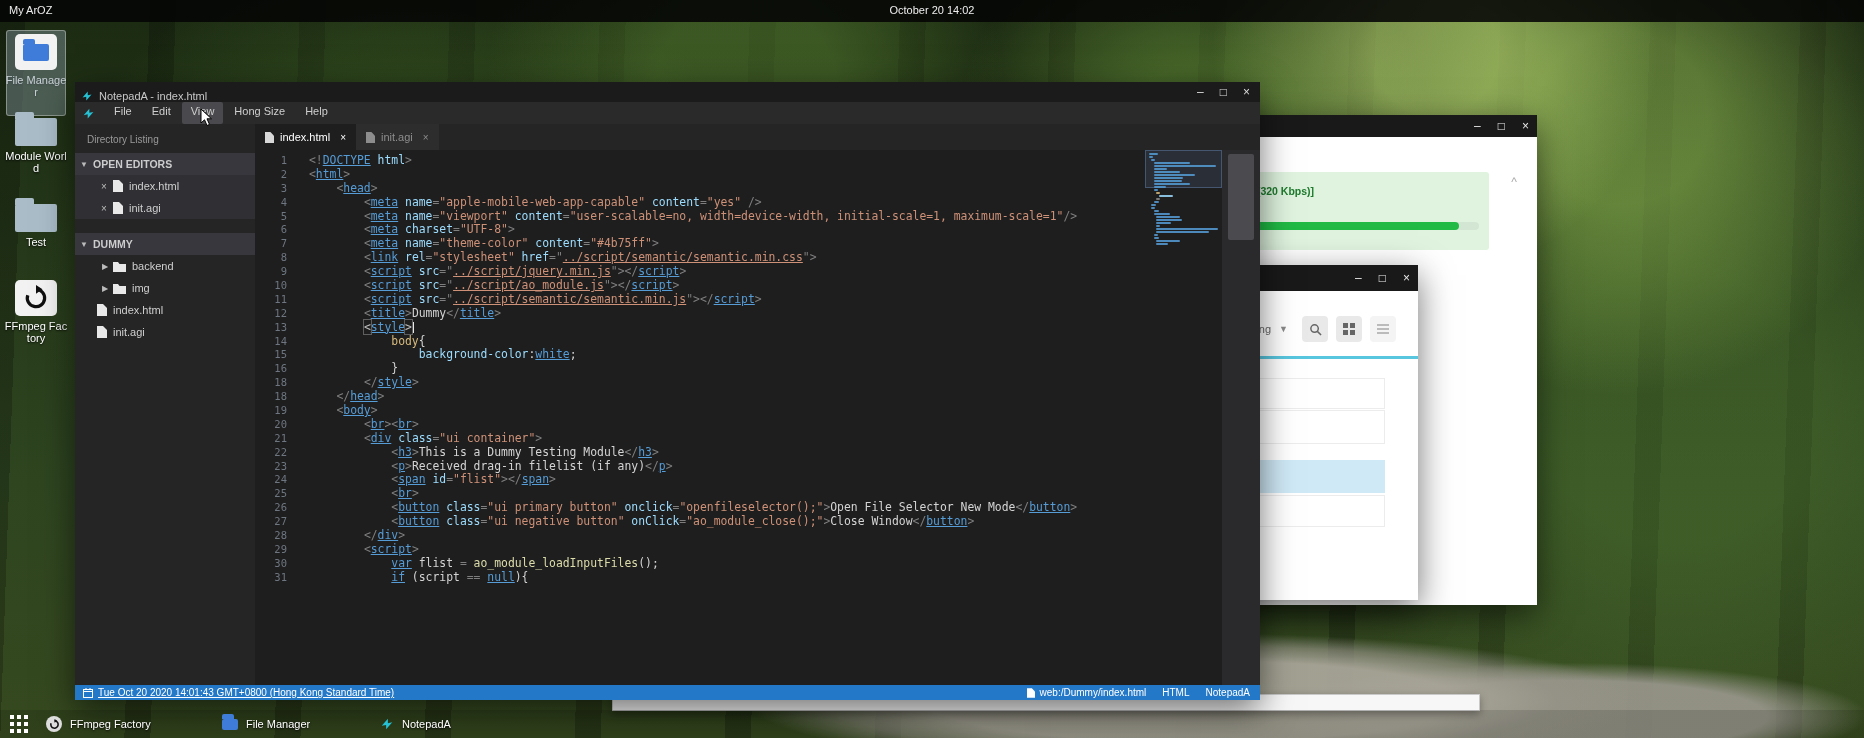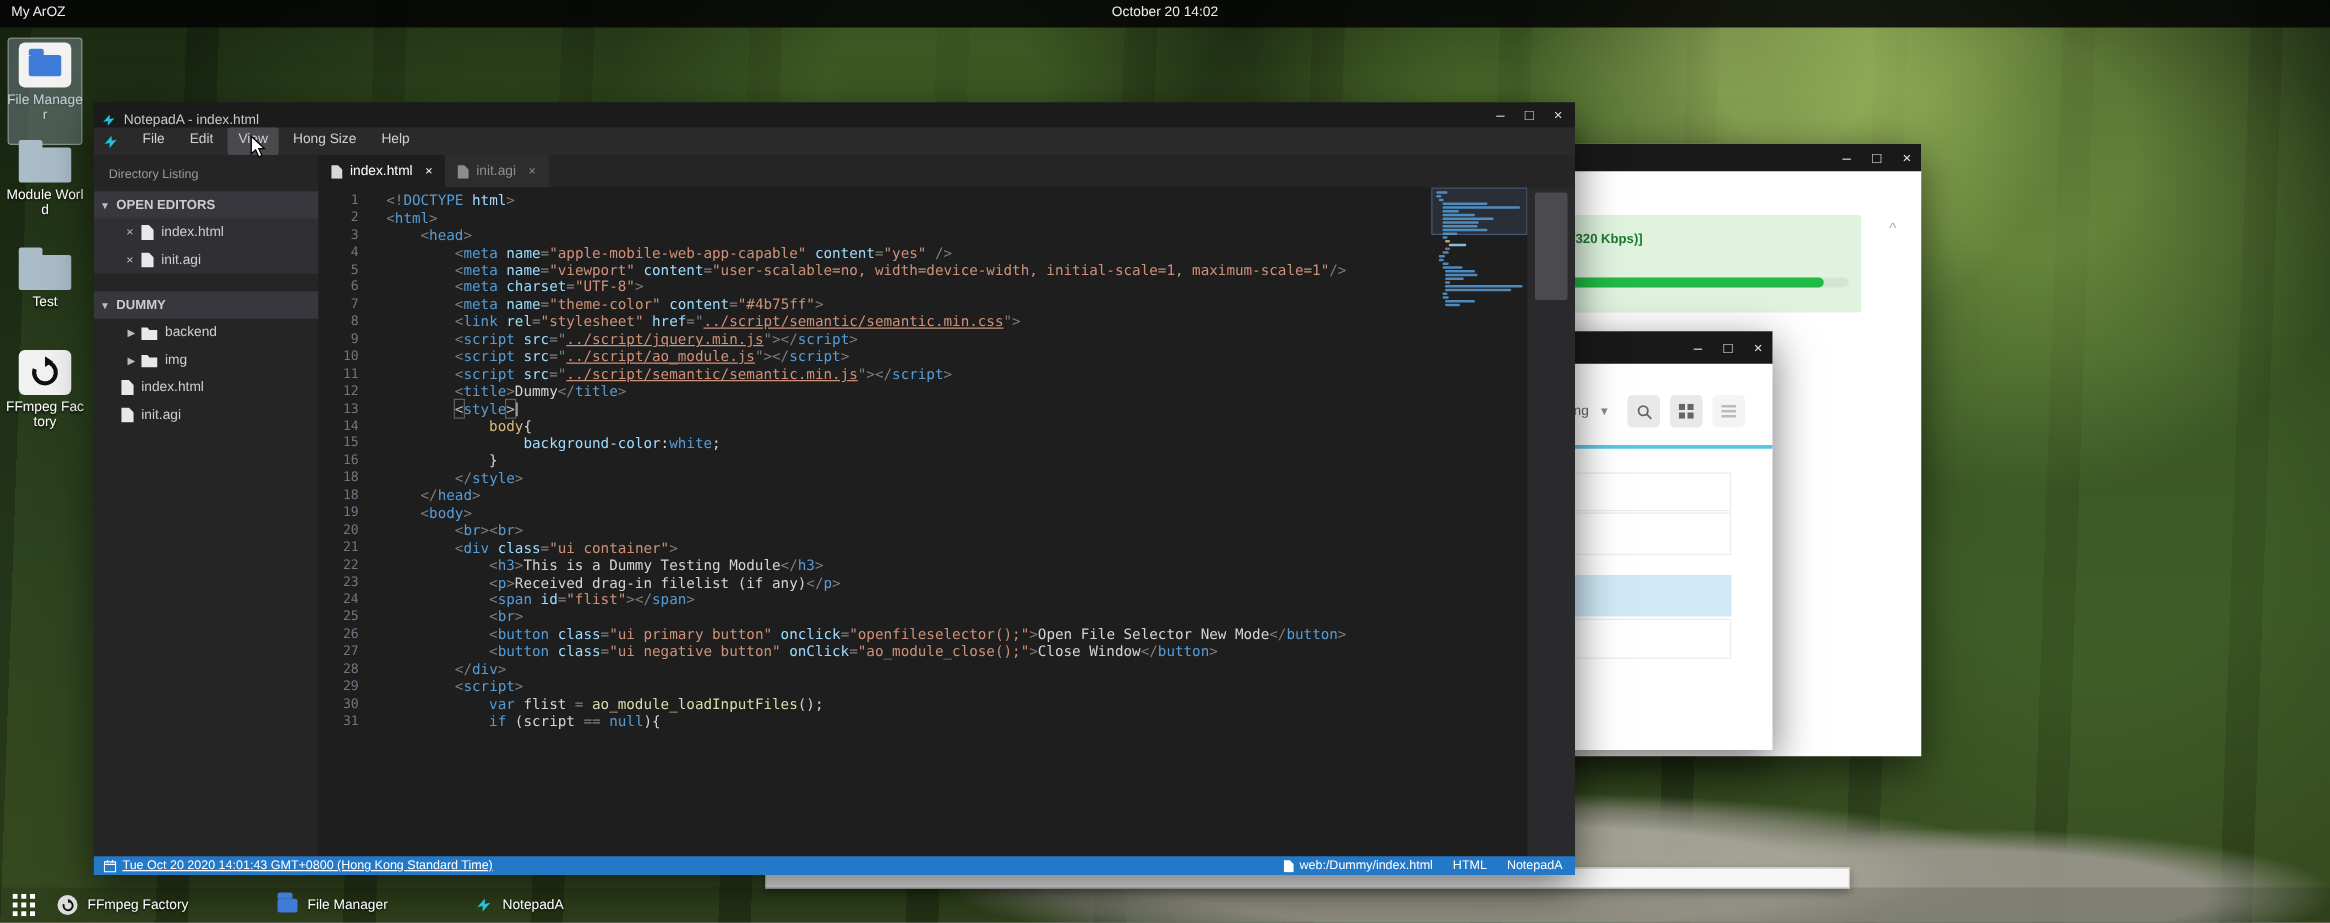--- a/index.html
+++ b/index.html
@@ -95,21 +95,21 @@
   #np-tabs { position:absolute; left:180px; top:42px; right:0; height:26px; background:#252526; display:flex; }
   .tab { display:flex; align-items:center; gap:6px; padding:0 10px; font-size:11px; cursor:pointer; }
   .tab.active { background:#1e1e1e; color:#ffffff; }
   .tab.inactive { background:#2d2d2d; color:#8d8d8d; }
   .tab .tx { font-size:10px; margin-left:4px; }
 
   #np-editor { position:absolute; left:180px; top:68px; right:115px; bottom:15px; background:#1e1e1e; overflow:hidden; padding-top:4px; }
   .line { display:flex; height:13.9px; line-height:13.9px; font-family:"DejaVu Sans Mono", monospace; font-size:11.4px; white-space:pre; }
   .line .ln { width:36px; text-align:right; color:#6e7681; padding-right:4px; flex:none; font-size:10.5px; }
   .line .lt { margin-left:18px; }
-  .sg-p { color:#7f7f7f; } .sg-k { color:#569cd6; } .sg-a { color:#9cdcfe; }
+  .sg-p { color:#7f7f7f; } .sg-k { color:#569cd6;text-decoration:underline; } .sg-a { color:#9cdcfe; }
   .sg-s { color:#ce9178; } .sg-u { color:#ce9178; text-decoration:underline; }
   .sg-w { color:#d4d4d4; } .sg-f { color:#dcdcaa; } .sg-y { color:#d7ba7d; }
   .sg-bx { color:#c0c0c0; outline:1px solid #5f5f5f; }
   .caret { display:inline-block; width:1px; height:11px; background:#e8e8e8; margin-left:1px; vertical-align:middle; }
 
   
   #np-minimap { position:absolute; right:38px; top:68px; width:77px; bottom:15px; background:#1e1e1e; padding:3px 4px; }
   #np-minimap .vp { position:absolute; left:0; right:0; top:0; height:38px; background:rgba(110,150,210,.14); border:1px solid rgba(120,160,220,.35); }
   .mml { height:2px; margin-bottom:1px; opacity:.85; border-radius:1px; }
   #np-scroll { position:absolute; right:0; top:68px; width:38px; bottom:15px; background:#2a2a2d; }

